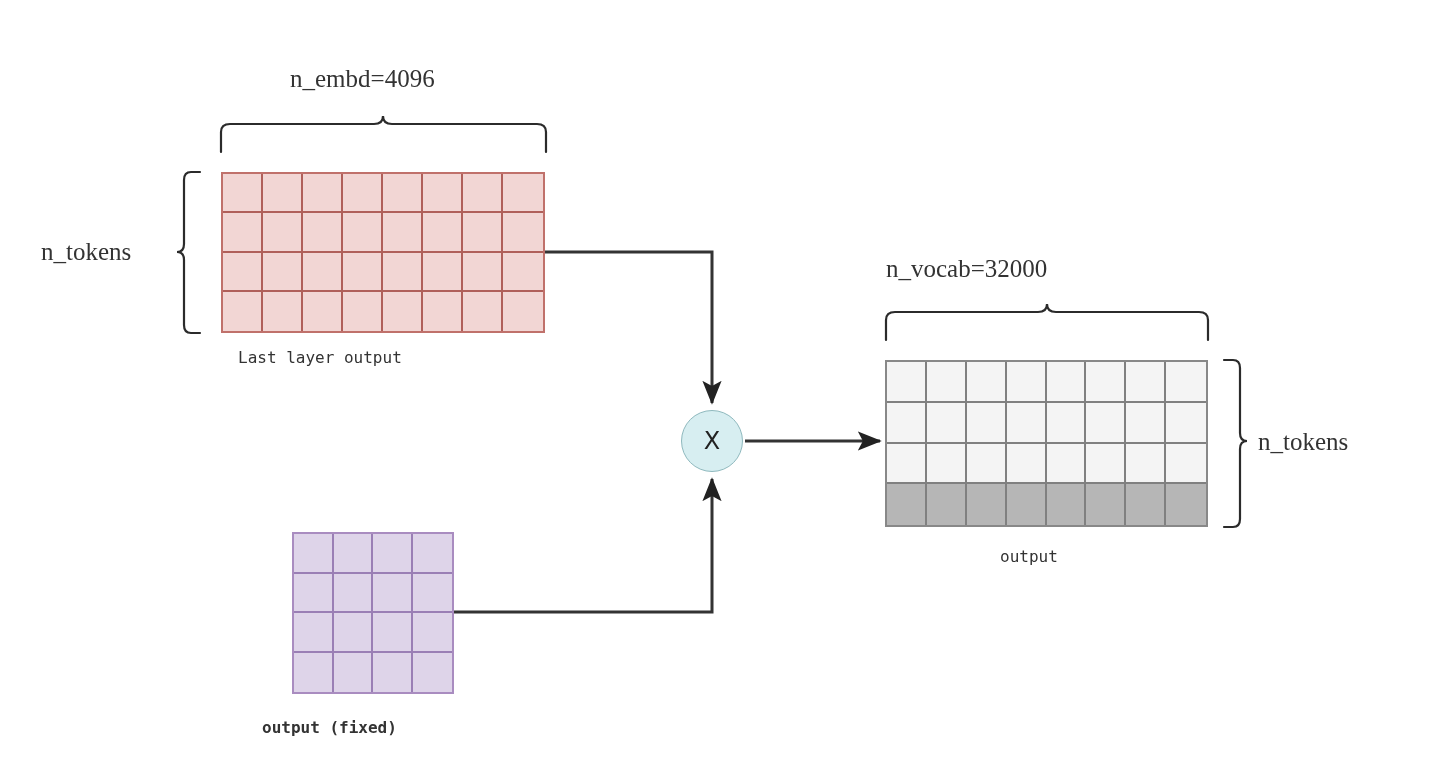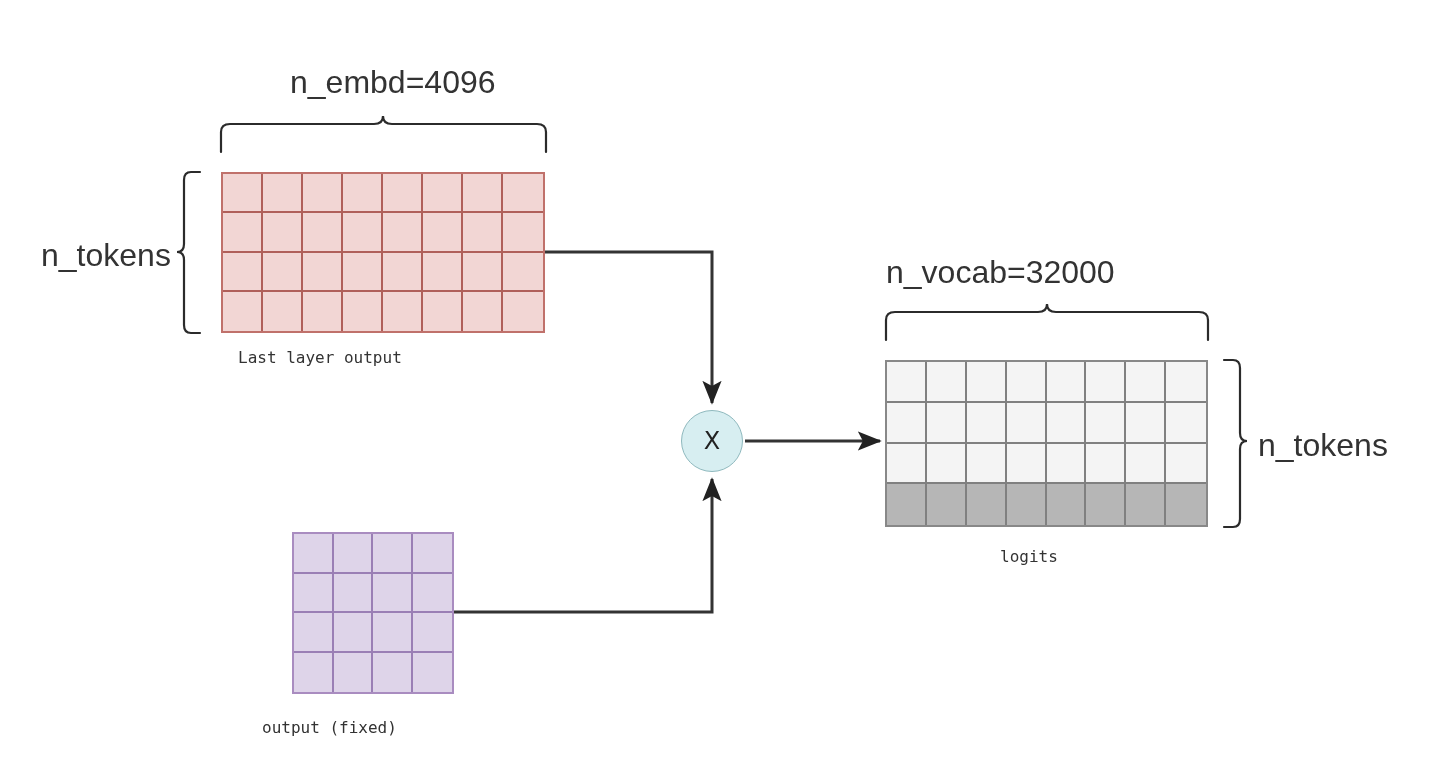--- a/index.html
+++ b/index.html
@@ -21,22 +21,22 @@
     width: 1444px;
     height: 764px;
   }
   .lbl {
     position: absolute;
     color: #333333;
     white-space: nowrap;
     line-height: 1;
   }
   .lbl-sans {
-    font-family: Liberation Sans, sans-serif;
-    font-size: 32px;
+    font-family: Liberation Serif, serif;
+    font-size: 25px;
   }
   .lbl-mono {
     font-family: "DejaVu Sans Mono", monospace;
     font-size: 16px;
   }
   .matrix {
     position: absolute;
     display: grid;
     box-sizing: border-box;
   }
@@ -151,27 +151,27 @@
     <path d="M745,441 L880,441" fill="none" stroke="#333333" stroke-width="3" marker-end="url(#arrowhead)"></path>
   </g>
 </svg>
 
 <div class="lbl lbl-sans" style="left:290px; top:66px;">n_embd=4096</div>
 
 <div class="lbl lbl-sans" style="left:41px; top:239px;">n_tokens</div>
 
 <div class="lbl lbl-mono" style="left:238px; top:350px;">Last layer output</div>
 
-<div class="lbl lbl-mono" style="left:262px; top:720px;">output (fixed)</div>
+<div class="lbl lbl-mono" style="left:262px; top:720px;font-weight:bold;">output (fixed)</div>
 
 <div class="lbl lbl-sans" style="left:886px; top:256px;">n_vocab=32000</div>
 
 <div class="lbl lbl-sans" style="left:1258px; top:429px;">n_tokens</div>
 
-<div class="lbl lbl-mono" style="left:1000px; top:549px;">logits</div>
+<div class="lbl lbl-mono" style="left:1000px; top:549px;">output</div>
 
 <div class="matrix" id="m-last-layer">
     <div class="cell"></div>
     <div class="cell"></div>
     <div class="cell"></div>
     <div class="cell"></div>
     <div class="cell"></div>
     <div class="cell"></div>
     <div class="cell"></div>
     <div class="cell lastcol"></div>

